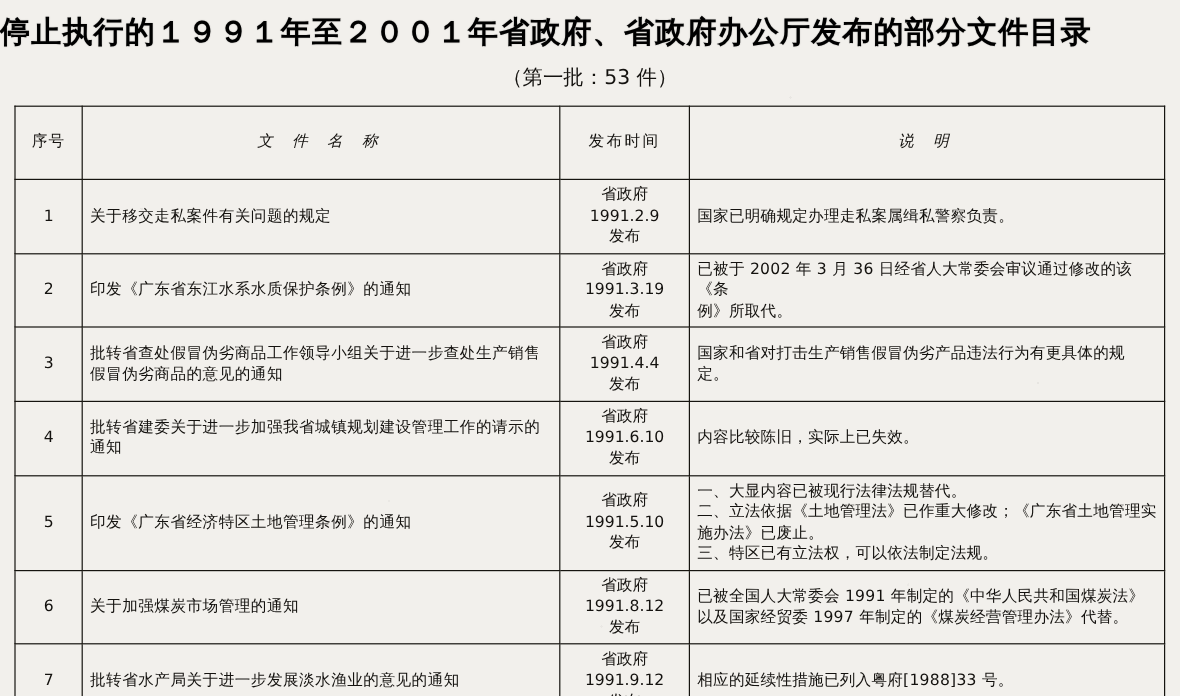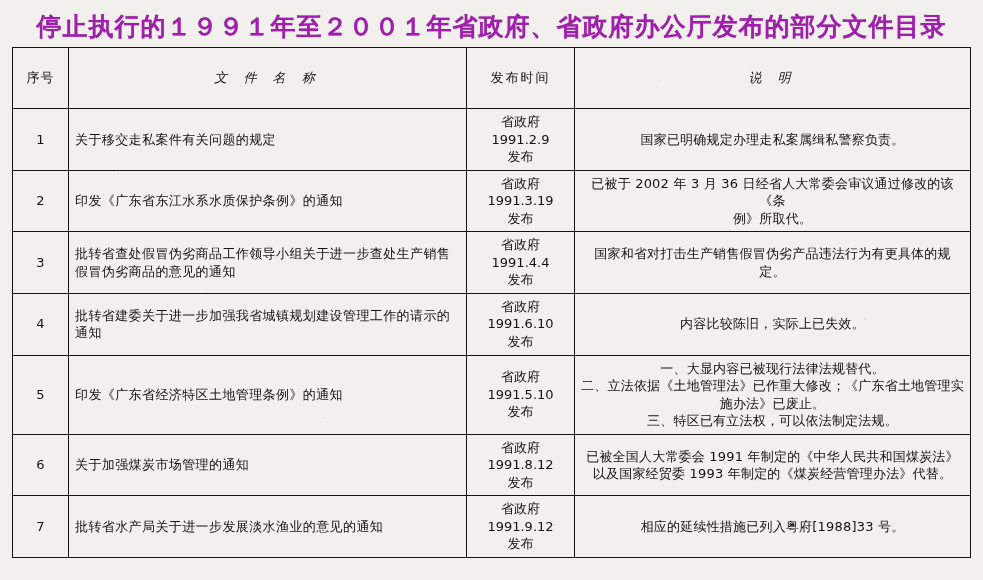--- a/index.html
+++ b/index.html
@@ -31,27 +31,27 @@
     opacity: .85;
     z-index: 5;
   }
   .page {
     position: relative;
     width: 983px;
     height: 580px;
     z-index: 2;
   }
   .doc-title {
-    text-align: center;
+    text-align: left;
     font-family: "DejaVu Sans", "Liberation Sans", sans-serif;
     font-weight: bold;
     font-size: 25px;
     letter-spacing: 1px;
     padding-top: 10px;
-    color: #a21caf;
+    color: #000000;
     text-shadow: 0 0 1px rgba(0,0,0,.35);
   }
   .doc-subtitle {
     text-align: center;
     font-size: 17px;
     padding-top: 10px;
     padding-bottom: 8px;
     color: #14120f;
   }
   table.doc-table {
@@ -97,33 +97,34 @@
     font-size: 12.5px;
     line-height: 1.45;
     white-space: pre-line;
   }
   td.note {
     text-align: left;
     padding-left: 8px;
     font-size: 12.5px;
     letter-spacing: .2px;
   }
-  td.note .note-line { display: block; text-align: center; }
+  td.note .note-line { display: block; }
   .cut-off-row td {
     border-bottom: none;
   }
 </style>
 </head>
 <body>
 
 <div class="paper-noise"></div>
 
 <div class="page">
 
   <div class="doc-title">停止执行的１９９１年至２００１年省政府、省政府办公厅发布的部分文件目录</div>
+  <div class="doc-subtitle">（第一批：53 件）</div>
 
   <table class="doc-table">
     <colgroup>
       <col class="col-seq">
       <col class="col-name">
       <col class="col-date">
       <col class="col-note">
     </colgroup>
     <thead>
       <tr>
@@ -189,21 +190,21 @@
           </td>
         </tr>
         <tr style="height: 48px;">
           <td class="seq">6</td>
           <td class="name">关于加强煤炭市场管理的通知</td>
           <td class="date">省政府
 1991.8.12
 发布</td>
           <td class="note">
             <span class="note-line">已被全国人大常委会 1991 年制定的《中华人民共和国煤炭法》</span>
-            <span class="note-line">以及国家经贸委 1993 年制定的《煤炭经营管理办法》代替。</span>
+            <span class="note-line">以及国家经贸委 1997 年制定的《煤炭经营管理办法》代替。</span>
           </td>
         </tr>
         <tr class="cut-off-row" style="height: 44px;">
           <td class="seq">7</td>
           <td class="name">批转省水产局关于进一步发展淡水渔业的意见的通知</td>
           <td class="date">省政府
 1991.9.12
 发布</td>
           <td class="note">
             <span class="note-line">相应的延续性措施已列入粤府[1988]33 号。</span>

